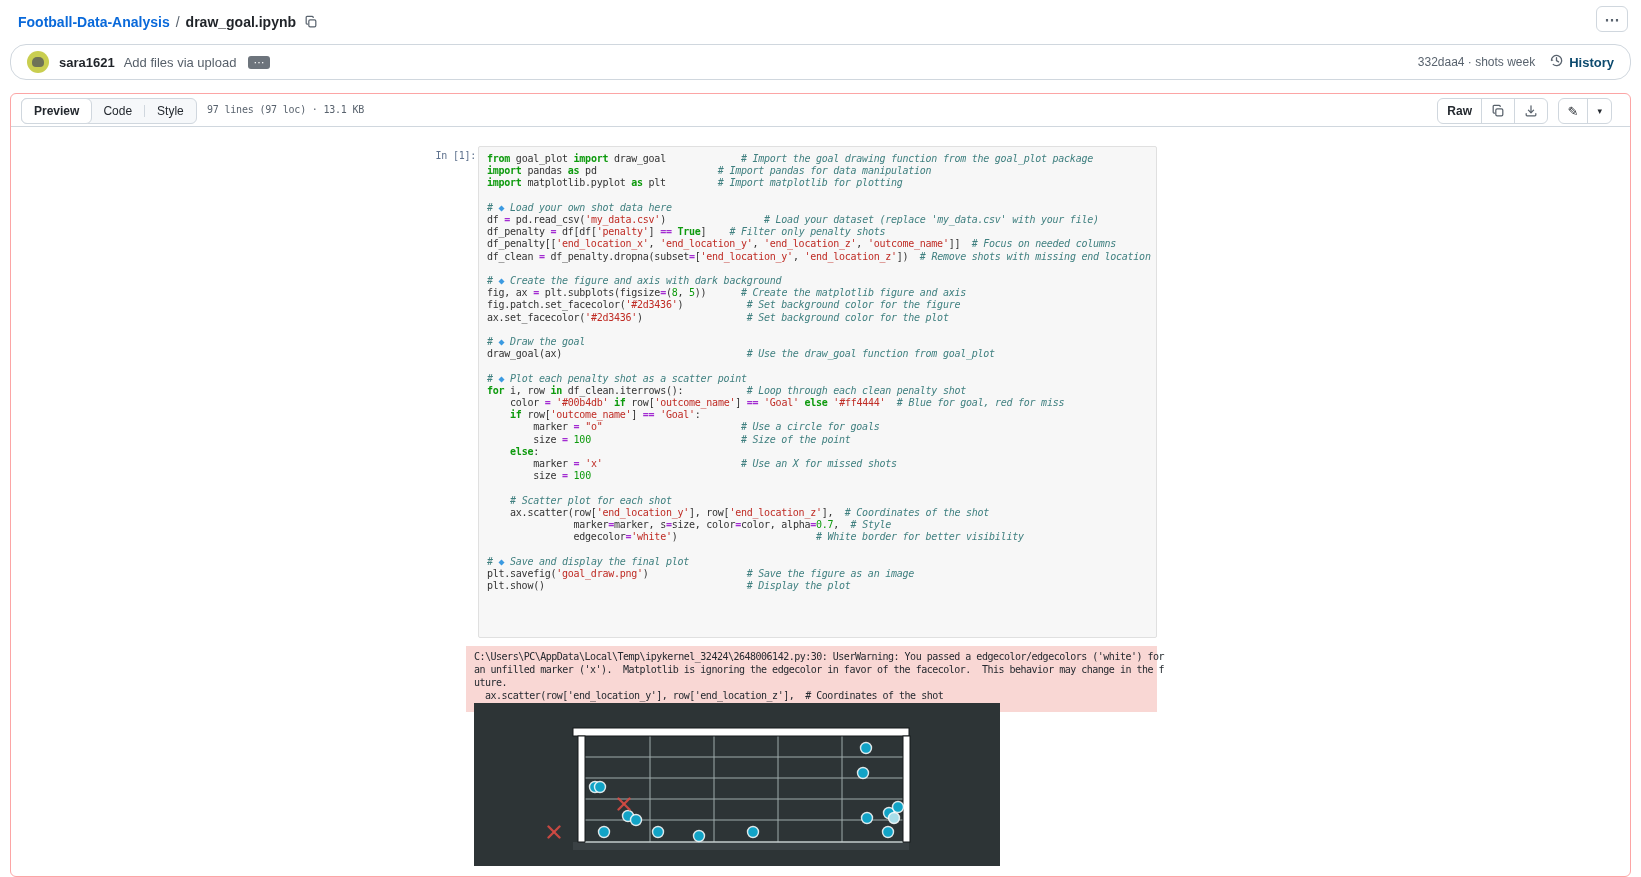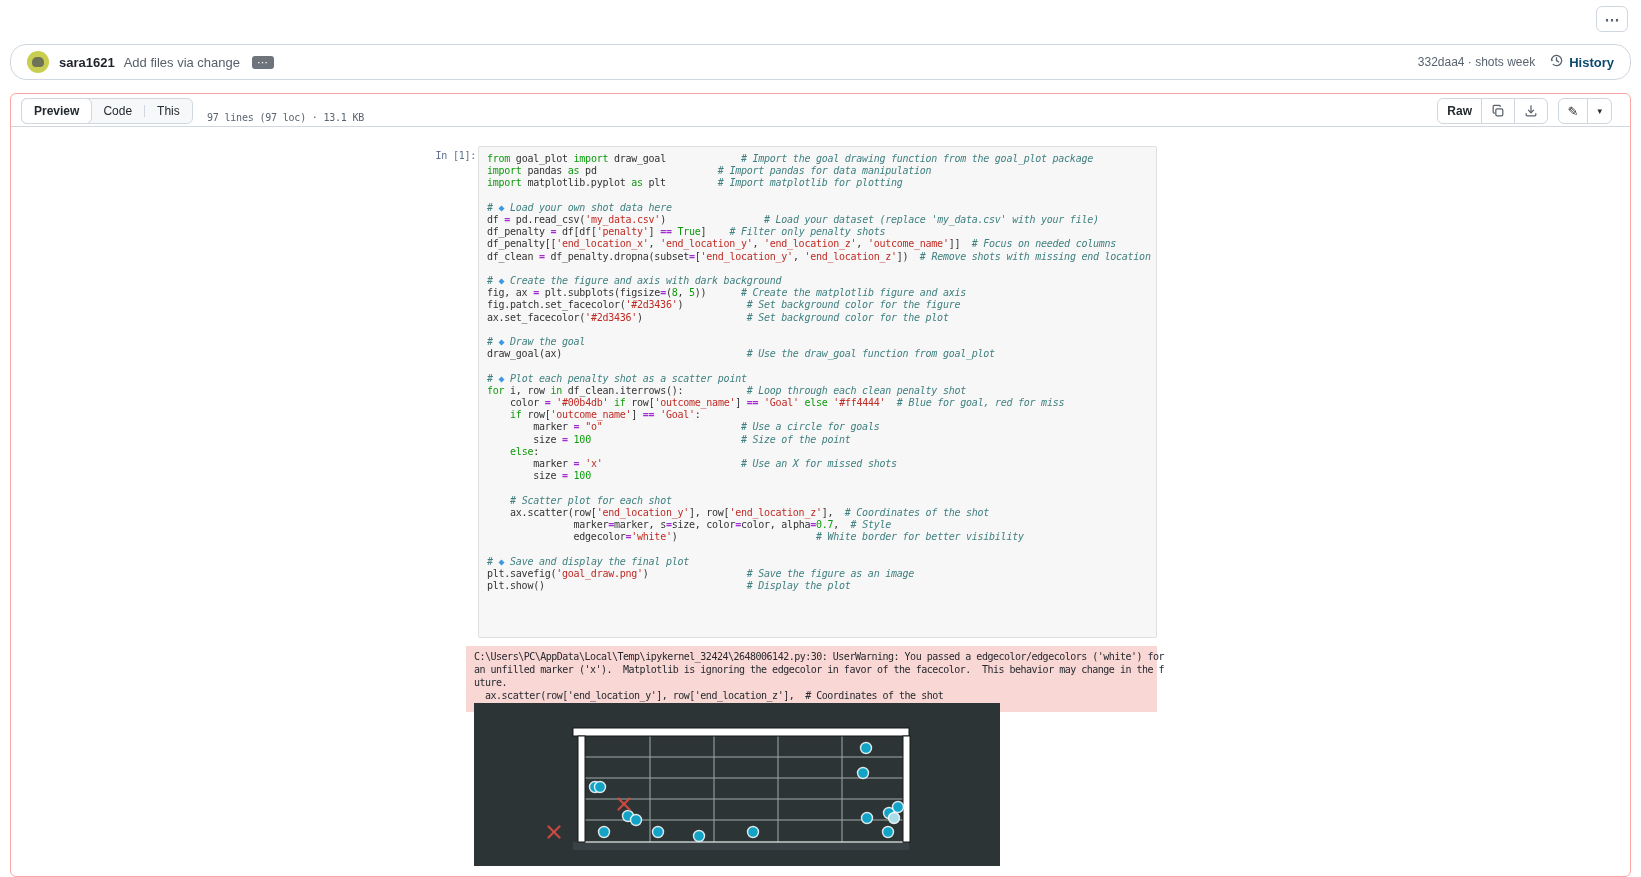--- a/index.html
+++ b/index.html
@@ -28,58 +28,69 @@
   .history-glyph { color:#59636e; }
   .history-label { font-size:13px; font-weight:700; color:#0c4a6e; }
 
   
   .file-box { position:absolute; left:10px; top:93px; width:1621px; height:784px; border:1px solid #fca5a5; border-radius:6px; background:#fff; }
   .file-header { position:relative; height:33px; border-bottom:1px solid #d0d7de; }
   .seg-wrap { position:absolute; left:10px; top:4px; height:26px; display:flex; align-items:stretch; background:#f6f8fa; border:1px solid #d0d7de; border-radius:6px; }
   .seg { display:flex; align-items:center; padding:0 12px; font-size:12px; color:#24292f; cursor:pointer; position:relative; }
   .seg.active { background:#fff; border:1px solid #d0d7de; border-radius:6px; margin:-1px; font-weight:600; }
   .seg-div { width:1px; background:#d0d7de; margin:6px 0; }
-  .file-stats { position:absolute; left:196px; top:18px; font-family:"DejaVu Sans Mono", monospace; font-size:10px; color:#59636e; letter-spacing:-0.2px; }
+  .file-stats { position:absolute; left:196px; top:10px; font-family:"DejaVu Sans Mono", monospace; font-size:10px; color:#59636e; letter-spacing:-0.2px; }
   .btn-group { position:absolute; top:4px; height:26px; display:flex; align-items:stretch; border:1px solid #d0d7de; border-radius:6px; background:#fff; overflow:hidden; }
   .btn-group .bseg { display:flex; align-items:center; justify-content:center; padding:0 9px; cursor:pointer; color:#24292f; }
   .btn-group .bseg + .bseg { border-left:1px solid #d0d7de; }
   .raw-label { font-size:12px; font-weight:600; }
   .g-raw { right:82px; }
   .g-edit { right:18px; }
   .pencil-glyph { font-size:13px; color:#57606a; }
   .caret-glyph { font-size:9px; color:#57606a; }
 
   
   .nb-prompt { position:absolute; left:395px; top:150px; width:81px; text-align:right; font-family:"DejaVu Sans Mono", monospace; font-size:10px; letter-spacing:-0.25px; color:#5e718d; }
   .code-cell { position:absolute; left:478px; top:146px; width:679px; height:492px; background:#f7f7f7; border:1px solid #e0e0e0; border-radius:2px; padding:6px 8px; overflow:hidden; }
   .code-lines { font-family:"DejaVu Sans Mono", monospace; font-size:10px; line-height:12.2px; letter-spacing:-0.25px; white-space:pre; color:#333; }
-  .tok-k { color:#0d9a0d; font-weight:normal;text-align:center; }
+  .tok-k { color:#0d9a0d; font-weight:bold;text-align:center; }
   .tok-s { color:#bf2b24; }
   .tok-c { color:#408080; font-style:italic; }
   .tok-n { color:#0d9a0d; }
   .tok-o { color:#a22bd1; font-weight:bold; }
   .tok-t { color:#333; }
   .tok-d { color:#3b9ae1; font-style:normal; }
 
   .warn-box { position:absolute; left:466px; top:646px; width:691px; height:66px; background:#f9d7d4; padding:4px 8px; }
   .warn-lines { font-family:"DejaVu Sans Mono", monospace; font-size:10px; line-height:13px; letter-spacing:-0.5px; color:#24292f; white-space:pre; }
 
   .plot-wrap { position:absolute; left:474px; top:703px; width:526px; height:163px; }
 </style>
 </head>
 <body>
 
 <div class="page">
 
+  <div class="crumb-row">
+    <span class="crumb-repo">Football-Data-Analysis</span>
+    <span class="crumb-sep">/</span>
+    <span class="crumb-file">draw_goal.ipynb</span>
+    <span class="icon-btn crumb-copy">
+      <svg width="14" height="14" viewBox="0 0 16 16" fill="none" stroke="#59636e" stroke-width="1.4">
+        <rect x="5.5" y="5.5" width="8" height="8" rx="1.5"></rect>
+        <path d="M10.5 3.5 V2.5 a1 1 0 0 0 -1-1 H3.5 a1 1 0 0 0 -1 1 V9.5 a1 1 0 0 0 1 1 H4.5" fill="none"></path>
+      </svg>
+    </span>
+  </div>
   <button class="kebab-btn">⋯</button>
 
   <div class="commit-box">
     <span class="avatar"></span>
     <span class="commit-author">sara1621</span>
-    <span class="commit-msg">Add files via change</span>
+    <span class="commit-msg">Add files via upload</span>
     <button class="commit-ellipsis">⋯</button>
     <span class="commit-right">
       <span class="commit-sha">332daa4 · shots week</span>
       <span class="history-link">
         <span class="history-glyph">
           <svg width="15" height="15" viewBox="0 0 16 16" fill="none" stroke="#59636e" stroke-width="1.4">
             <path d="M2.5 8 a5.5 5.5 0 1 1 1.6 3.9"></path>
             <path d="M2.2 8.7 L2.5 6.3 L4.8 7.6" fill="#59636e" stroke="none"></path>
             <path d="M8 5 V8.2 L10.2 9.5" stroke-linecap="round"></path>
           </svg>
@@ -88,21 +99,21 @@
       </span>
     </span>
   </div>
 
   <div class="file-box">
     <div class="file-header">
       <div class="seg-wrap">
         <span class="seg active">Preview</span>
         <span class="seg">Code</span>
         <span class="seg-div"></span>
-        <span class="seg">This</span>
+        <span class="seg">Style</span>
       </div>
       <span class="file-stats">97 lines (97 loc) · 13.1 KB</span>
 
       <div class="btn-group g-raw">
         <span class="bseg raw-label">Raw</span>
         <span class="bseg">
           <svg width="14" height="14" viewBox="0 0 16 16" fill="none" stroke="#57606a" stroke-width="1.4">
             <rect x="5.5" y="5.5" width="8" height="8" rx="1.5"></rect>
             <path d="M10.5 3.5 V2.5 a1 1 0 0 0 -1-1 H3.5 a1 1 0 0 0 -1 1 V9.5 a1 1 0 0 0 1 1 H4.5" fill="none"></path>
           </svg>

